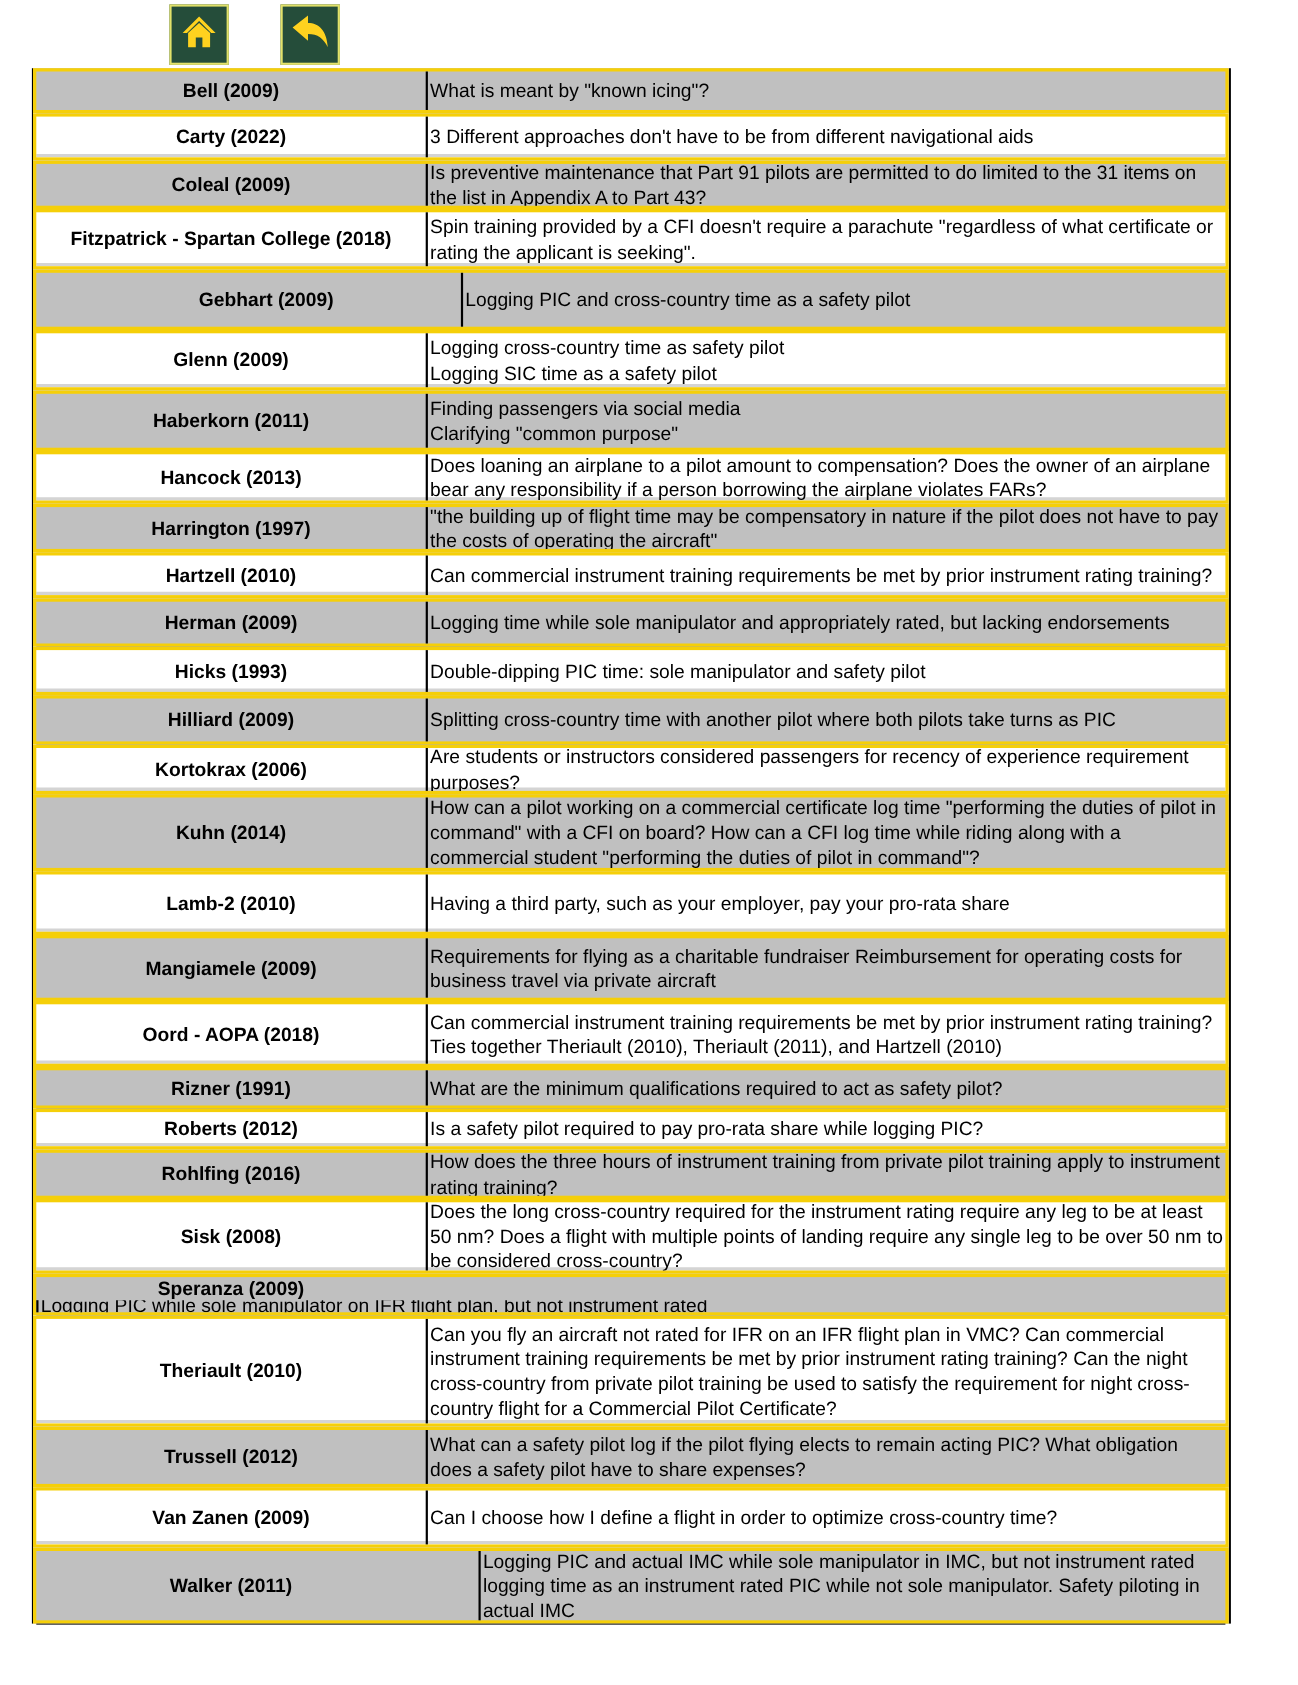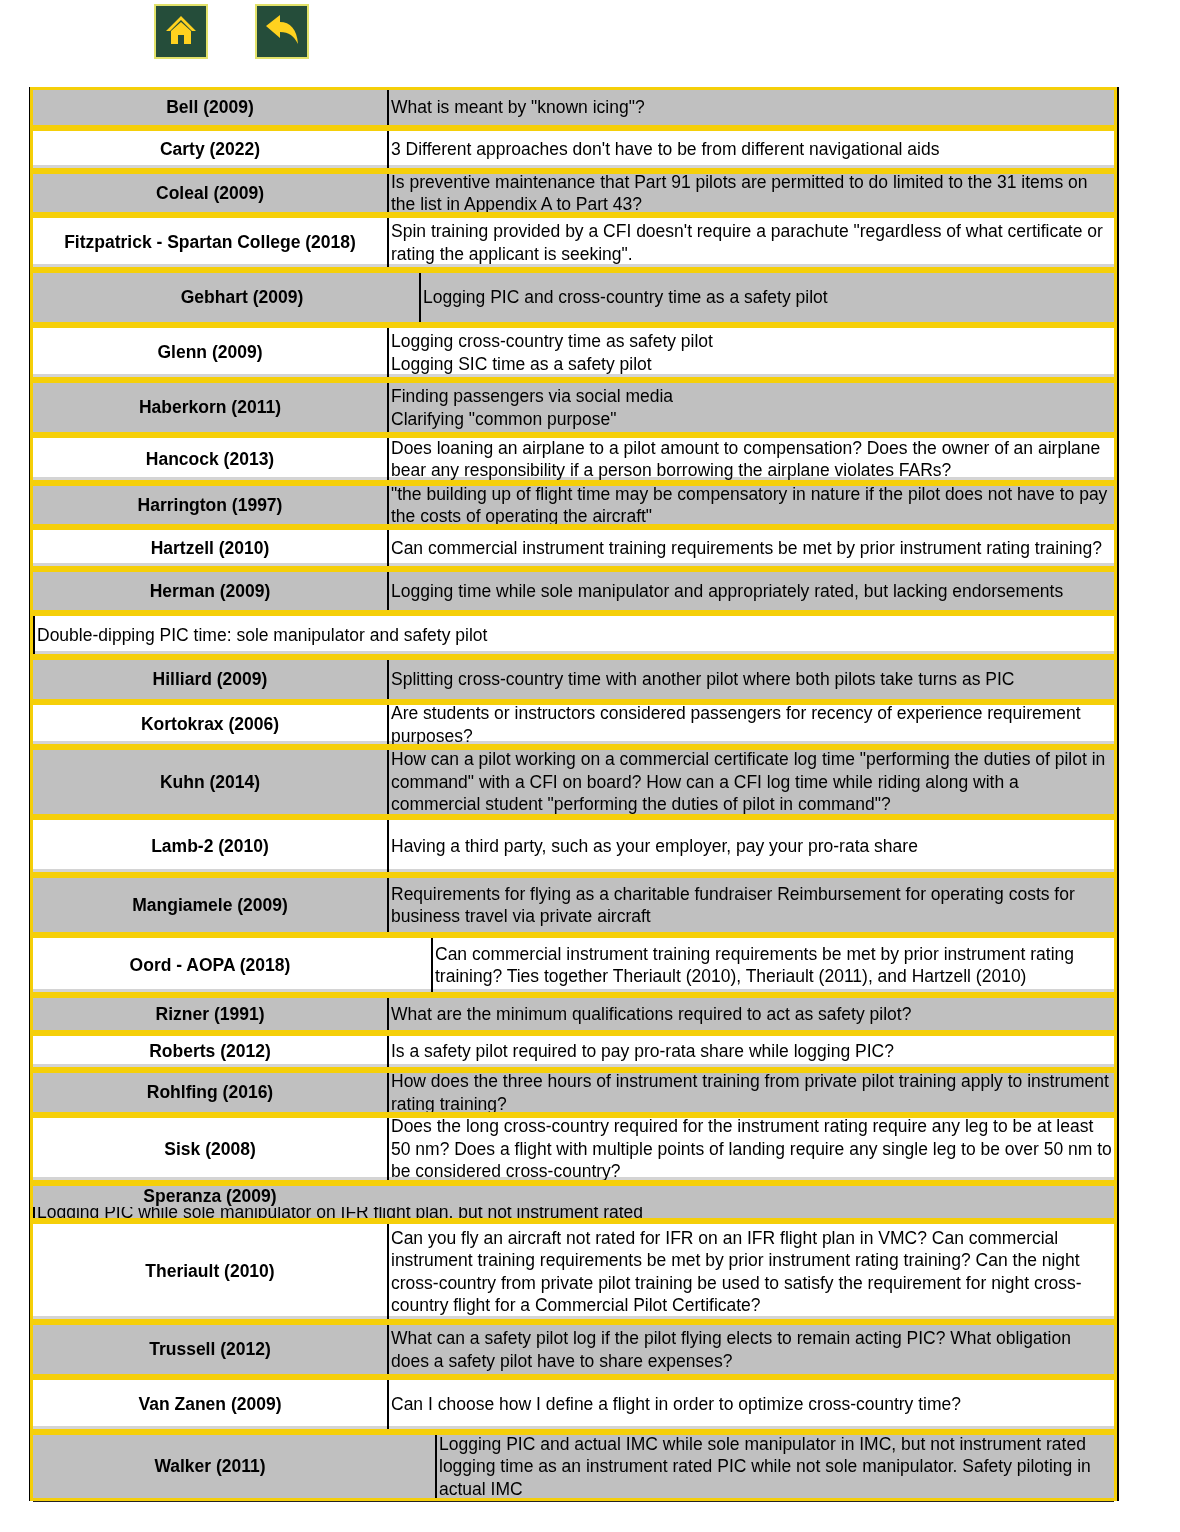--- a/index.html
+++ b/index.html
@@ -4,21 +4,21 @@
 <style>
   html, body { margin: 0; padding: 0; background: #ffffff; }
   body { width: 1180px; height: 1532px; position: relative; overflow: hidden;
          font-family: "Liberation Sans", sans-serif; color: #000; }
   .nav-btn { position: absolute; top: 4px; width: 54px; height: 55px;
              background: #254d3a; border: 2px solid #e2e26a; box-sizing: border-box;
              display: flex; align-items: center; justify-content: center; cursor: pointer; }
   #home-btn { left: 154px; }
   #back-btn { left: 255px; }
   .table { position: absolute; left: 29px; top: 62px; width: 1090px;
-           border-right: 2px solid #000; border-left: 1px solid #000; box-sizing: border-box; margin-top: 25px; }
+           border-right: 2px solid #000; border-left: 1px solid #000; box-sizing: border-box; }
   .row { position: relative; box-sizing: border-box; border: 3px solid #f5cf09;
          border-bottom-width: 3px; display: flex; }
   .row.gray { background: #c0c0c0; }
   .row.white { background: #ffffff; box-shadow: inset 0 -3px 0 #d4d4d4; }
   .row.gray::after { content: ""; position: absolute; left: 0; right: 0; bottom: -4px; height: 1px; background: #222; }
   .name { width: 354px; flex: none; display: flex; align-items: center; justify-content: center;
           font-weight: bold; font-size: 17.5px; text-align: center; }
   .desc { flex: 1; border-left: 2px solid #000; padding-left: 2px; display: flex; align-items: center;
           font-size: 17.5px; line-height: 22.5px; overflow: hidden; padding-right: 2px; }
   .desc span { display: block; white-space: pre-line; }
@@ -105,20 +105,21 @@
         <span>Can commercial instrument training requirements be met by prior instrument rating training?</span>
       </div>
     </div>
     <div class="row gray" style="height: 44px;">
       <div class="name">Herman (2009)</div>
       <div class="desc">
         <span>Logging time while sole manipulator and appropriately rated, but lacking endorsements</span>
       </div>
     </div>
     <div class="row white" style="height: 44px;">
+      <div class="name">Hicks (1993)</div>
       <div class="desc">
         <span>Double-dipping PIC time: sole manipulator and safety pilot</span>
       </div>
     </div>
     <div class="row gray" style="height: 45px;">
       <div class="name">Hilliard (2009)</div>
       <div class="desc">
         <span>Splitting cross-country time with another pilot where both pilots take turns as PIC</span>
       </div>
     </div>
@@ -139,21 +140,21 @@
       <div class="desc">
         <span>Having a third party, such as your employer, pay your pro-rata share</span>
       </div>
     </div>
     <div class="row gray" style="height: 60px;">
       <div class="name">Mangiamele (2009)</div>
       <div class="desc">
         <span>Requirements for flying as a charitable fundraiser  Reimbursement for operating costs for business travel via private aircraft</span>
       </div>
     </div>
-    <div class="row white" style="height: 60px; gap: 44px;">
+    <div class="row white" style="height: 60px;">
       <div class="name">Oord - AOPA (2018)</div>
       <div class="desc">
         <span>Can commercial instrument training requirements be met by prior instrument rating training?  Ties together Theriault (2010), Theriault (2011), and Hartzell (2010)</span>
       </div>
     </div>
     <div class="row gray" style="height: 38px;">
       <div class="name">Rizner (1991)</div>
       <div class="desc">
         <span>What are the minimum qualifications required to act as safety pilot?</span>
       </div>

